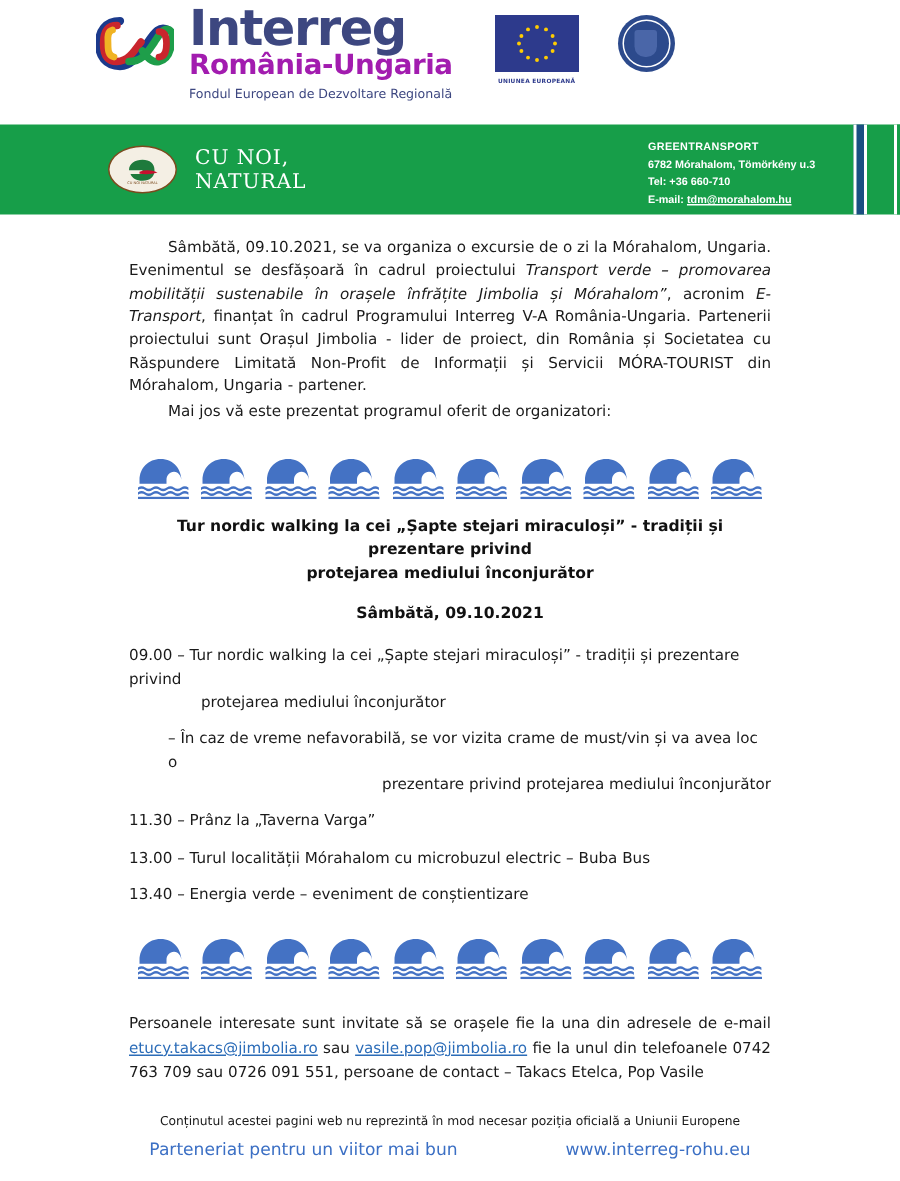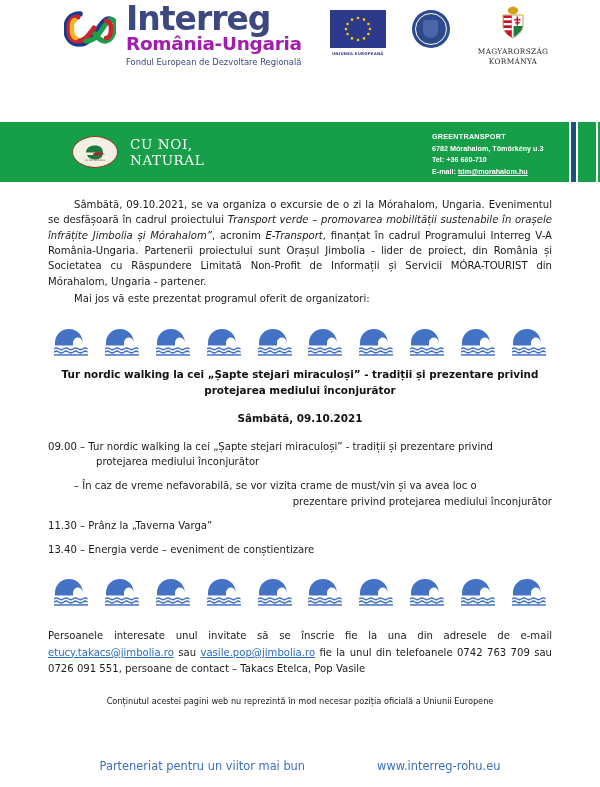--- a/index.html
+++ b/index.html
@@ -9,21 +9,21 @@
     height: 787px;
     background: #ffffff;
     font-family: "Liberation Sans", sans-serif;
     color: #000000;
     overflow: hidden;
     position: relative;
   }
 
   
   .header-strip {
-    height: 121px;
+    height: 82px;
     display: flex;
     align-items: flex-start;
     padding: 4px 0 0 0;
     position: relative;
   }
 
   .interreg-block {
     display: flex;
     align-items: flex-start;
     margin-left: 64px;
@@ -146,21 +146,21 @@
     width: 9px; background: #1b4f82;
     border-left: 2px solid #ffffff; border-right: 2px solid #ffffff;
   }
   .band-bar-edge {
     position: absolute; right: 0; top: 0; bottom: 0;
     width: 4px; background: #179e49;
     border-left: 2px solid #ffffff;
   }
 
   
-  .content { padding: 0 48px; }
+  .content { padding: 0 86px; }
 
   p.para {
     font-family: "DejaVu Sans", sans-serif;
     font-size: 10.1px;
     line-height: 1.52;
     text-align: justify;
     color: #1a1a1a;
   }
   .indent { text-indent: 26px; }
   .para-1 { margin-top: 14px; }
@@ -297,41 +297,20 @@
     </div>
     <div class="eu-caption">UNIUNEA EUROPEANĂ</div>
   </div>
 
   <div class="ro-seal-wrap">
     <div class="ro-seal">
       <div class="ro-seal-inner"></div>
     </div>
   </div>
 
-  <div class="hu-block">
-    <svg class="hu-crest" viewBox="0 0 26 34">
-      <ellipse cx="13" cy="4.5" rx="5.2" ry="3.8" fill="#d4a017"></ellipse>
-      <rect x="12.4" y="0.4" width="1.3" height="3" fill="#d4a017"></rect>
-      <path d="M3 9 h20 v10 c0 7 -6 11 -10 13 c-4 -2 -10 -6 -10 -13 z" fill="#ffffff" stroke="#b08a2e" stroke-width="0.8"></path>
-      <path d="M3.4 9.4 h8.4 v22 c-3.6 -2 -8.4 -5.6 -8.4 -12.2 z" fill="#c8102e"></path>
-      <g fill="#ffffff">
-        <rect x="3.6" y="12" width="8" height="2.3"></rect>
-        <rect x="3.6" y="17" width="8" height="2.3"></rect>
-        <rect x="3.6" y="22" width="8" height="2.3"></rect>
-      </g>
-      <path d="M13.6 20 h9 c-0.8 5.6 -5.4 9 -9 11 z" fill="#1e7a3c"></path>
-      <rect x="16.6" y="10.5" width="1.5" height="9" fill="#c8102e"></rect>
-      <rect x="14.2" y="13" width="6.4" height="1.5" fill="#c8102e"></rect>
-      <rect x="15.2" y="16" width="4.4" height="1.5" fill="#c8102e"></rect>
-    </svg>
-    <div class="hu-caption">
-      <div>MAGYARORSZÁG</div>
-      <div>KORMÁNYA</div>
-    </div>
-  </div>
 </div>
 
 <div class="green-band">
 
   <div class="cunoi-wrap">
     <div class="cunoi-badge">
       <svg class="cunoi-leaf" viewBox="0 0 26 19">
         <path d="M4 9.5 C4 5 8 2.5 13 2.5 C18 2.5 21 5 21 9.5 C21 14 18 16.5 13 16.5 C9 16.5 6 14.8 5 12 L13 12 L13 9.5 Z" fill="#1e7a3c"></path>
         <path d="M11 10.5 C15 9 19 9.2 23 11 C19 12.2 15 12.4 11 11.8 Z" fill="#c8102e"></path>
         <text x="13" y="18.4" font-size="2.4" fill="#7b4b1e" text-anchor="middle" font-family="DejaVu Sans">CU NOI NATURAL</text>
@@ -456,20 +435,23 @@
       <span class="cont">protejarea mediului înconjurător</span>
     </div>
     <div class="sched-sub">
       <span>– În caz de vreme nefavorabilă, se vor vizita crame de must/vin și va avea loc o</span>
       <span class="cont">prezentare privind protejarea mediului înconjurător</span>
     </div>
     <div class="sched-item">
       <span>11.30 – Prânz la „Taverna Varga”</span>
     </div>
     <div class="sched-item">
+      <span>13.00 – Turul localității Mórahalom cu microbuzul electric – Buba Bus</span>
+    </div>
+    <div class="sched-item">
       <span>13.40 – Energia verde – eveniment de conștientizare</span>
     </div>
   </div>
 
   <div class="wave-row wave-row-2">
     <svg class="wave-icon" viewBox="0 0 38 30">
         <path d="M3 17 C3 9 9 3 17 3 C26 3 31 10 31 18 C31 14.5 29 11.5 26 11.5 C23 11.5 21 14 21 17 L21 19.5 L3 19.5 Z" fill="#4472c4"></path>
         <g fill="#4472c4">
           <path d="M2 22 q2.4 -1.7 4.8 0 t4.8 0 t4.8 0 t4.8 0 t4.8 0 t4.8 0 t4.8 0 v1.6 q-2.4 -1.7 -4.8 0 t-4.8 0 t-4.8 0 t-4.8 0 t-4.8 0 t-4.8 0 t-4.8 0 z"></path>
           <path d="M2 25.2 q2.4 -1.7 4.8 0 t4.8 0 t4.8 0 t4.8 0 t4.8 0 t4.8 0 t4.8 0 v1.6 q-2.4 -1.7 -4.8 0 t-4.8 0 t-4.8 0 t-4.8 0 t-4.8 0 t-4.8 0 t-4.8 0 z"></path>
@@ -543,21 +525,21 @@
     <svg class="wave-icon" viewBox="0 0 38 30">
         <path d="M3 17 C3 9 9 3 17 3 C26 3 31 10 31 18 C31 14.5 29 11.5 26 11.5 C23 11.5 21 14 21 17 L21 19.5 L3 19.5 Z" fill="#4472c4"></path>
         <g fill="#4472c4">
           <path d="M2 22 q2.4 -1.7 4.8 0 t4.8 0 t4.8 0 t4.8 0 t4.8 0 t4.8 0 t4.8 0 v1.6 q-2.4 -1.7 -4.8 0 t-4.8 0 t-4.8 0 t-4.8 0 t-4.8 0 t-4.8 0 t-4.8 0 z"></path>
           <path d="M2 25.2 q2.4 -1.7 4.8 0 t4.8 0 t4.8 0 t4.8 0 t4.8 0 t4.8 0 t4.8 0 v1.6 q-2.4 -1.7 -4.8 0 t-4.8 0 t-4.8 0 t-4.8 0 t-4.8 0 t-4.8 0 t-4.8 0 z"></path>
           <rect x="2" y="28.2" width="34" height="1.5"></rect>
         </g>
       </svg>
   </div>
 
-  <p class="bottom-contact"><span>Persoanele interesate unul invitate să se înscrie fie la una din adresele de e-mail </span><a href="#">etucy.takacs@jimbolia.ro</a><span> sau </span><a href="#">vasile.pop@jimbolia.ro</a><span> fie la unul din telefoanele 0742 763 709 sau 0726 091 551, persoane de contact – Takacs Etelca, Pop Vasile</span></p>
+  <p class="bottom-contact"><span>Persoanele interesate sunt invitate să se orașele fie la una din adresele de e-mail </span><a href="#">etucy.takacs@jimbolia.ro</a><span> sau </span><a href="#">vasile.pop@jimbolia.ro</a><span> fie la unul din telefoanele 0742 763 709 sau 0726 091 551, persoane de contact – Takacs Etelca, Pop Vasile</span></p>
 
   <div class="disclaimer">Conținutul acestei pagini web nu reprezintă în mod necesar poziția oficială a Uniunii Europene</div>
 </div>
 
 <div class="footer">
   <div>Parteneriat pentru un viitor mai bun</div>
   <a href="#">www.interreg-rohu.eu</a>
 </div>
 
 </body></html>

